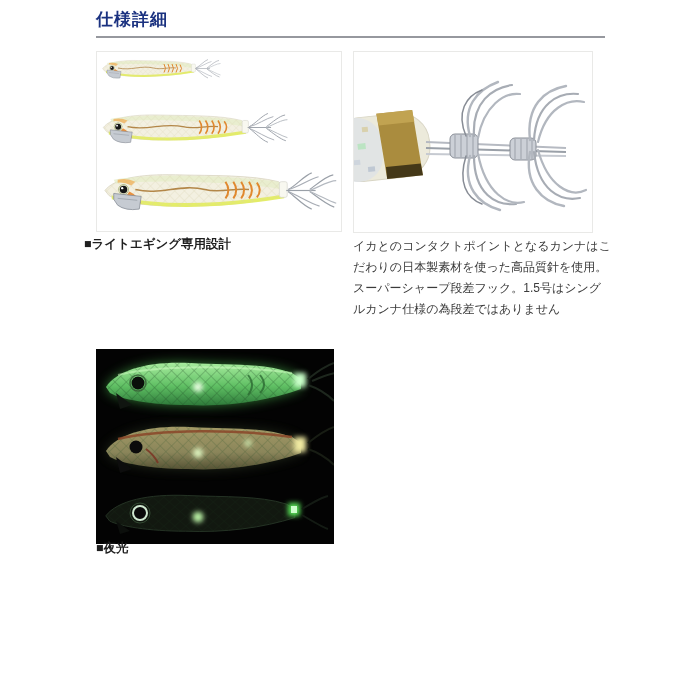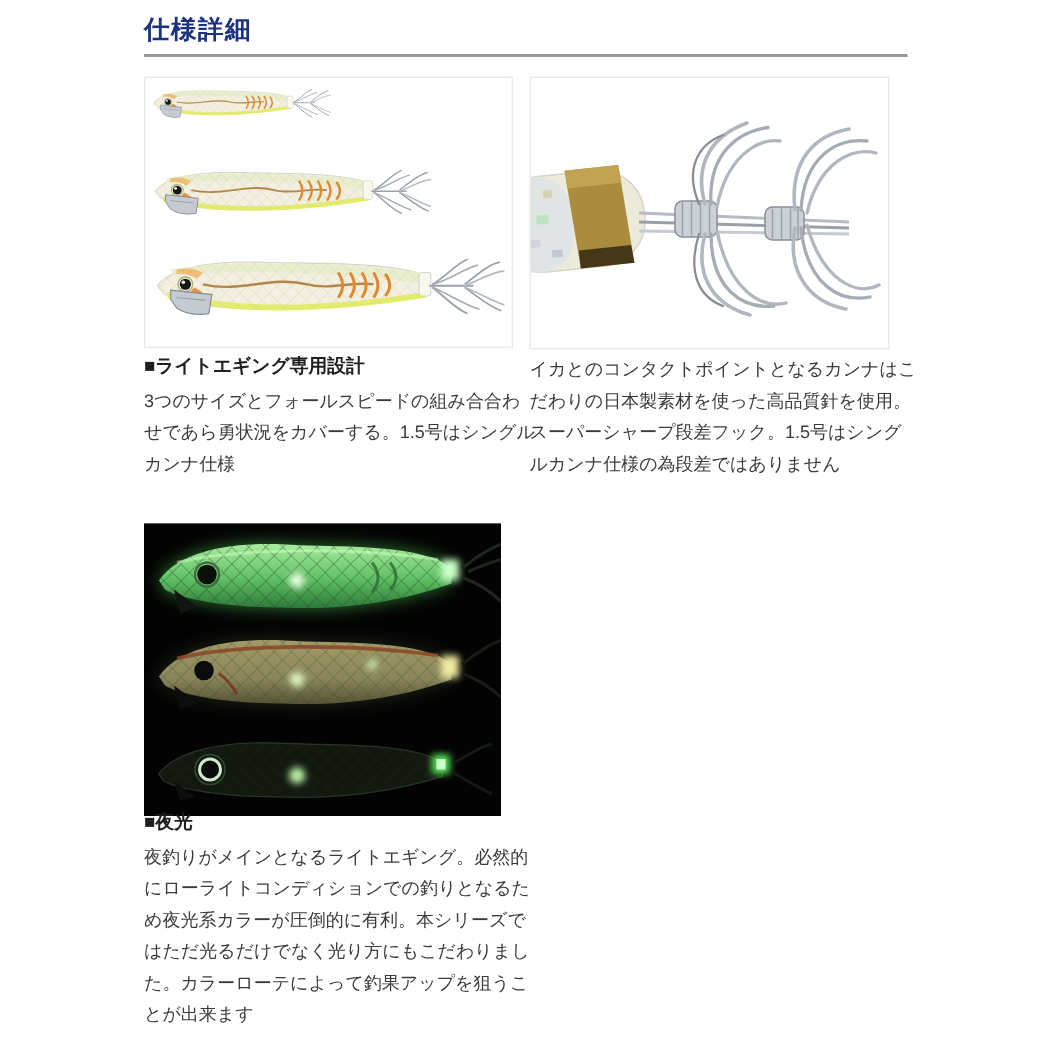--- a/index.html
+++ b/index.html
@@ -15,21 +15,21 @@
     position:absolute;left:96px;top:36px;width:509px;height:2px;background:#96989e;
   }
   .img-frame{
     position:absolute;border:1px solid #e9e9e7;box-sizing:border-box;background:#fff;
   }
   .img-frame svg{display:block;}
   #img-lineup{left:96px;top:51px;width:246px;height:181px;}
   #img-hooks{left:353px;top:51px;width:240px;height:182px;}
   #img-glow{left:96px;top:349px;width:238px;height:195px;border:none;background:#000;}
   .text-block{position:absolute;}
-  #txt-lineup{left:96px;top:236px;width:262px;}
+  #txt-lineup{left:84px;top:236px;width:262px;}
   #txt-hooks{left:353px;top:236px;width:258px;}
   #txt-glow{left:96px;top:540px;width:258px;}
   .sec-heading{
     font-size:12.5px;font-weight:bold;color:#1f1f1f;margin:0 0 5px 0;line-height:16px;
   }
   .sec-body{
     font-size:12px;line-height:21px;color:#3b3b3b;margin:0;
     word-break:break-all;overflow-wrap:anywhere;
   }
 </style>
@@ -134,21 +134,20 @@
       <path d="M184,90 C192,56 214,46 230,50" stroke="#b2b7bf" stroke-width="2.2" fill="none" stroke-linecap="round"></path>
 
       <path d="M176,100 C170,132 188,150 210,154" stroke="#b2b7bf" stroke-width="2.4" fill="none" stroke-linecap="round"></path>
       <path d="M180,100 C184,138 206,150 226,146" stroke="#a7acb4" stroke-width="2.2" fill="none" stroke-linecap="round"></path>
       <path d="M184,98 C194,134 216,146 232,138" stroke="#b2b7bf" stroke-width="2.2" fill="none" stroke-linecap="round"></path>
     </svg>
   </div>
 
   <div class="text-block" id="txt-lineup">
     <div class="sec-heading">■ライトエギング専用設計</div>
-    <p class="sec-body">3つのサイズとフォールスピードの組み合合わせであら勇状況をカバーする。1.5号はシングルカンナ仕様</p>
   </div>
 
   <div class="text-block" id="txt-hooks">
     <p class="sec-body">イカとのコンタクトポイントとなるカンナはこだわりの日本製素材を使った高品質針を使用。スーパーシャープ段差フック。1.5号はシングルカンナ仕様の為段差ではありません</p>
   </div>
 
   <div class="img-frame" id="img-glow">
     <svg width="238" height="195" viewBox="0 0 238 195" xmlns="http://www.w3.org/2000/svg">
       <defs>
         <filter id="g1" x="-60%" y="-60%" width="220%" height="220%">
@@ -211,16 +210,15 @@
         <rect x="190" y="16" width="12" height="13" fill="#59e559" filter="url(#g1)"></rect>
         <rect x="193" y="19" width="6" height="7" fill="#ccffcc"></rect>
         <path d="M204,22 C214,16 224,10 230,9 M204,28 C214,34 224,40 230,42" stroke="#141b14" stroke-width="2" fill="none"></path>
         <path d="M18,34 L32,44 L22,47 Z" fill="#0c0f0c"></path>
       </g>
     </svg>
   </div>
 
   <div class="text-block" id="txt-glow">
     <div class="sec-heading">■夜光</div>
-    <p class="sec-body">夜釣りがメインとなるライトエギング。必然的にローライトコンディションでの釣りとなるため夜光系カラーが圧倒的に有利。本シリーズではただ光るだけでなく光り方にもこだわりました。カラーローテによって釣果アップを狙うことが出来ます</p>
   </div>
 
 </div>
 
 </body></html>

